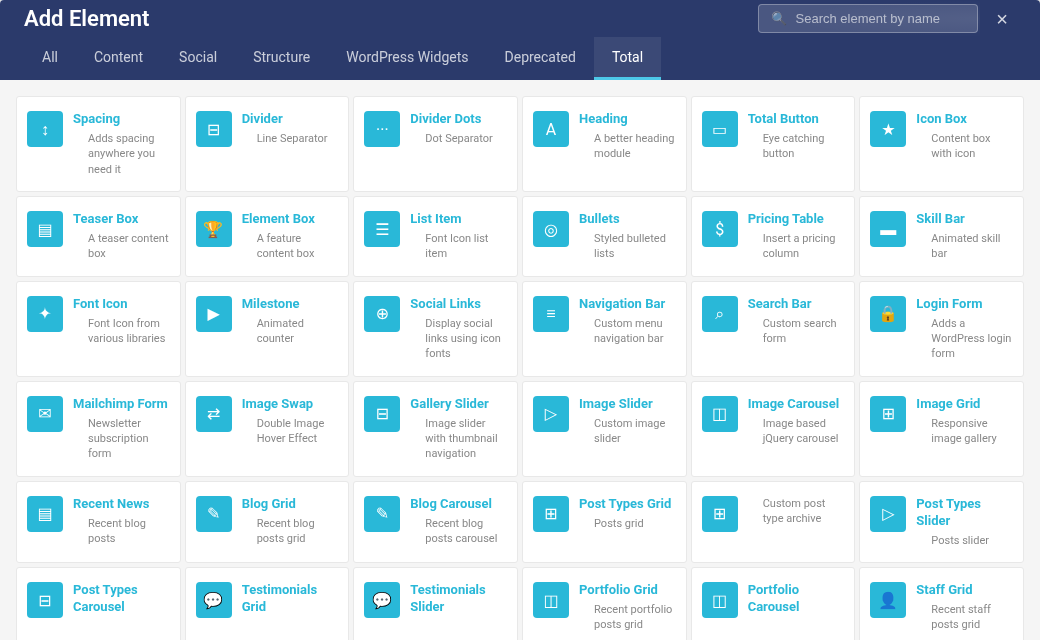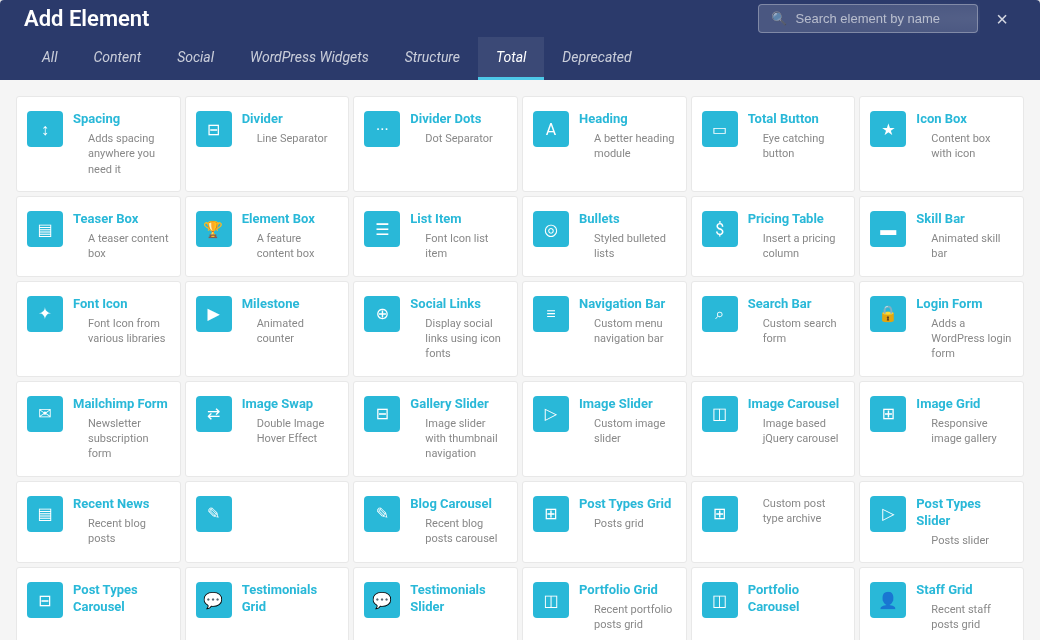--- a/index.html
+++ b/index.html
@@ -82,21 +82,20 @@
       gap: 0;
       border-bottom: none;
     }
     .tab {
       color: rgba(255,255,255,0.75);
       padding: 12px 18px;
       cursor: pointer;
       font-size: 14px;
       border-bottom: 3px solid transparent;
       transition: all 0.2s;
-      font-style: italic;
     }
     .tab.active {
       color: #fff;
       border-bottom: 3px solid #4dc8e8;
       background: rgba(255,255,255,0.08);
     }
     .content-area {
       background: #f5f5f5;
       padding: 16px;
       min-height: 480px;
@@ -158,24 +157,24 @@
         <input type="text" placeholder="Search element by name" style="">
       </div>
       <button class="close-btn">×</button>
     </div>
   </div>
 
   <div class="tabs">
     <div class="tab">All</div>
     <div class="tab">Content</div>
     <div class="tab">Social</div>
+    <div class="tab">Structure</div>
     <div class="tab">WordPress Widgets</div>
-    <div class="tab">Structure</div>
+    <div class="tab">Deprecated</div>
     <div class="tab active">Total</div>
-    <div class="tab">Deprecated</div>
   </div>
 
   <div class="content-area">
     <div class="grid" id="elements-grid">
     <div class="element-card">
     <div class="icon-wrap blue">↕</div>
     <div class="card-text">
       <div class="card-title">Spacing</div>
       <div class="card-desc">Adds spacing anywhere you need it</div>
     </div>
@@ -343,20 +342,24 @@
   </div>
         <div class="element-card">
     <div class="icon-wrap blue">▤</div>
     <div class="card-text">
       <div class="card-title">Recent News</div>
       <div class="card-desc">Recent blog posts</div>
     </div>
   </div>
         <div class="element-card">
     <div class="icon-wrap blue">✎</div>
+    <div class="card-text">
+      <div class="card-title">Blog Grid</div>
+      <div class="card-desc">Recent blog posts grid</div>
+    </div>
   </div>
         <div class="element-card">
     <div class="icon-wrap blue">✎</div>
     <div class="card-text">
       <div class="card-title">Blog Carousel</div>
       <div class="card-desc">Recent blog posts carousel</div>
     </div>
   </div>
         <div class="element-card">
     <div class="icon-wrap blue">⊞</div>

